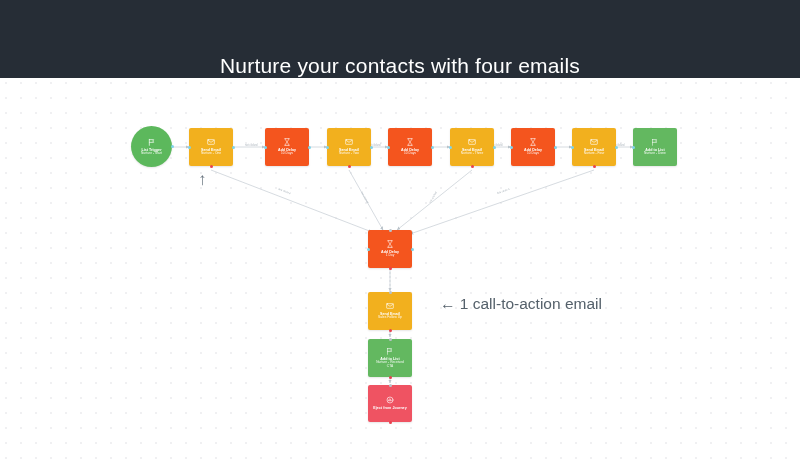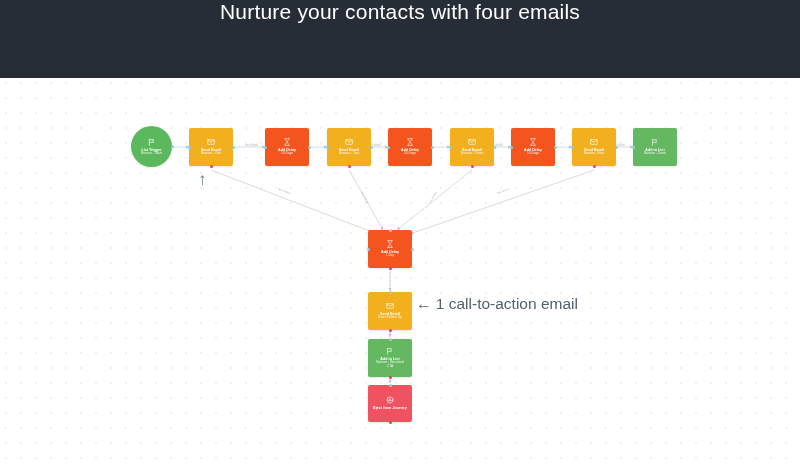--- a/index.html
+++ b/index.html
@@ -8,21 +8,21 @@
     background:#ffffff;
     font-family:"Liberation Sans", sans-serif;
     -webkit-font-smoothing:antialiased;
   }
   #app{position:relative;width:800px;height:471px;}
 
   
   .header{
     position:absolute;left:0;top:0;width:800px;height:78px;
     background:#262d36;
-    display:flex;align-items:flex-start;justify-content:center;
+    display:flex;align-items:flex-end;justify-content:center;
   }
   .header-title{
     color:#ffffff;font-size:21px;font-weight:400;letter-spacing:.2px;
     font-family:"Liberation Sans", sans-serif;
   }
 
   
   .canvas{
     position:absolute;left:0;top:78px;width:800px;height:393px;
     background-color:#ffffff;
@@ -91,21 +91,21 @@
   .anno-left{
     left:104px;top:120px;width:240px;
     font-size:15.5px;line-height:1.45;text-align:center;
     color:#55616b;
   }
   .anno-left-arrow{
     position:absolute;left:198px;top:93px;
     font-size:17px;color:#6b7680;line-height:1;
   }
   .anno-right{
-    left:416px;top:218px;
+    left:440px;top:218px;
     font-size:15.5px;line-height:1;color:#55616b;white-space:nowrap;
   }
 
   .edge-label{
     position:absolute;
     font-size:2.6px;
     color:#a9b2ba;
     letter-spacing:.02px;
     white-space:nowrap;
     font-family:"Liberation Sans", sans-serif;

